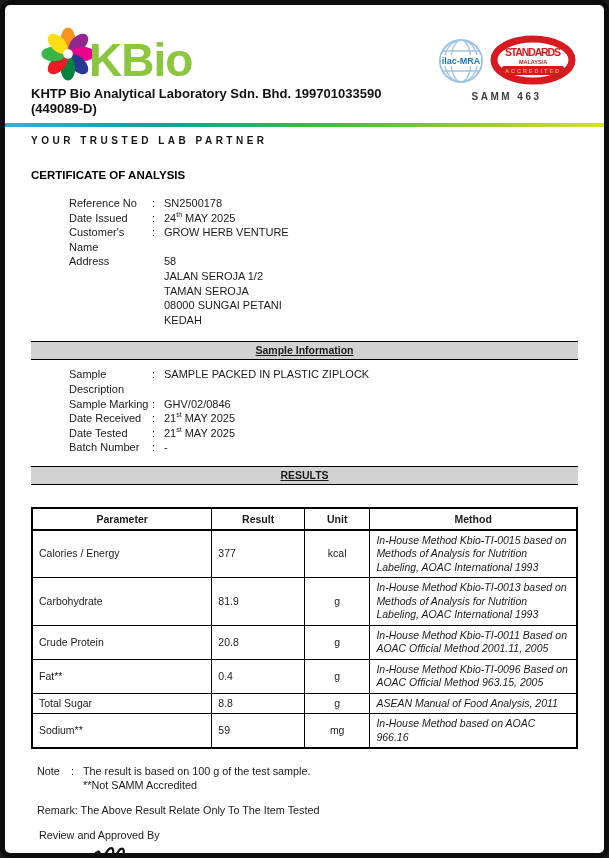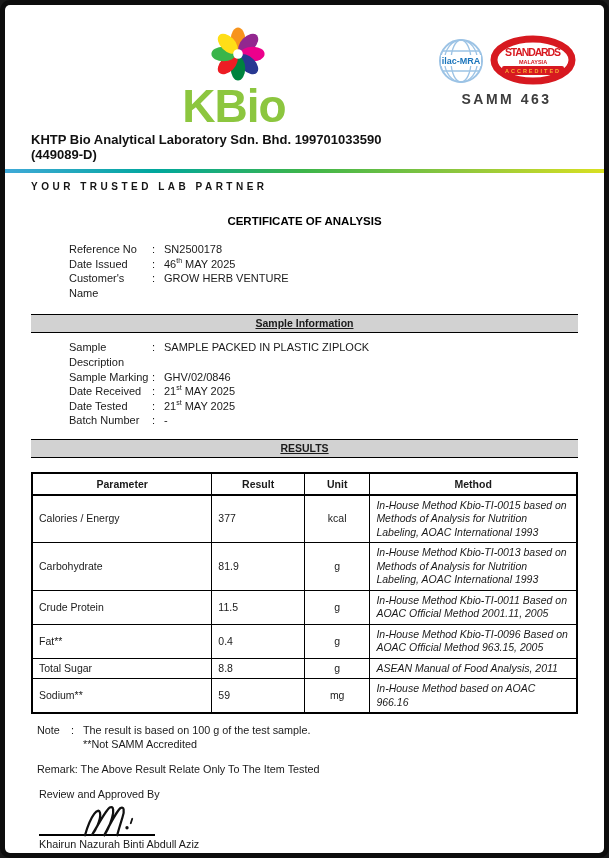--- a/index.html
+++ b/index.html
@@ -15,38 +15,38 @@
     width: 100%; height: 100%;
     background: #ffffff;
     border-radius: 5px;
     padding: 20px 26px 0 26px;
     overflow: hidden;
     color: #1a1a1a;
   }
 
   
   .header-row { display: flex; justify-content: space-between; align-items: flex-start; }
-  .logo-row { display: flex; align-items: center; margin-left: 8px; flex-direction: column; }
+  .logo-row { display: flex; align-items: flex-end; margin-left: 8px; }
   .brand-text {
     font-size: 46px; font-weight: bold; color: #8CC63F;
     letter-spacing: -1px; margin-left: -8px; line-height: 1;
     font-family: "Liberation Sans", sans-serif;
   }
   .company-line { font-size: 13px; font-weight: bold; margin-top: 3px; color: #111; }
   .formerly-line { font-size: 10.5px; font-style: italic; color: #222; margin-top: 1px; }
 
   .accred-block { display: flex; flex-direction: column; align-items: center; margin-top: 10px; margin-right: 2px; }
   .accred-logos { display: flex; align-items: center; gap: 5px; }
-  .samm-label { font-size: 14px; font-weight: bold; letter-spacing: 2.5px; color: #3d3d3d; margin-top: 4px; }
+  .samm-label { font-size: 10px; font-weight: bold; letter-spacing: 2.5px; color: #3d3d3d; margin-top: 4px; }
 
   .gradient-line { height: 4px; margin: 7px -26px 0 -26px; background: linear-gradient(to right,#3FA9D8,#00A79D,#3DB54A,#8CC63F,#D9E021); }
   .tagline { font-size: 10px; font-weight: bold; letter-spacing: 3.5px; color: #151515; margin-top: 8px; }
 
   
-  .doc-title { text-align: center; font-size: 11.5px; font-weight: bold; margin-top: 23px; color: #000; }
+  .doc-title { font-size: 11.5px; font-weight: bold; margin-top: 23px; color: #000; }
 
   
   .fields-block { margin-top: 15px; margin-left: 22px; font-size: 11px; }
   .field-row { display: flex; line-height: 14.6px; }
   .field-label { width: 99px; flex-shrink: 0; padding-left: 16px; }
   .field-colon { width: 12px; flex-shrink: 0; }
   .field-value { }
   sup { font-size: 7px; vertical-align: super; line-height: 0; }
   .date-rest { margin-left: 3px; }
 
@@ -55,34 +55,34 @@
     background: #d2d2d2;
     border-top: 1.6px solid #000; border-bottom: 1.6px solid #000;
     text-align: center; font-size: 10.5px; font-weight: bold;
     padding: 2px 0 3px 0;
   }
   .section-bar span { text-decoration: underline; text-align: right; }
   .bar-sample { margin-top: 14px; }
   .bar-results { margin-top: 11px; }
 
   
-  table.results { width: 100%; border-collapse: collapse; margin-top: 14px; font-size: 10.5px; }
+  table.results { width: 100%; border-collapse: collapse; margin-top: 22px; font-size: 10.5px; }
   table.results th, table.results td { border: 1.4px solid #000; }
   table.results th { font-weight: bold; text-align: center; padding: 4px 2px; border-width: 2px 1.4px 2px 1.4px; }
   table.results th:first-child, table.results td:first-child { border-left-width: 2px; }
   table.results th:last-child, table.results td:last-child { border-right-width: 2px; }
   table.results td { padding: 3px 6px; line-height: 13.5px; }
   td.c-param { width: 33%; text-align: left; }
   td.c-result { width: 17%; text-align: left; }
   td.c-unit { width: 12%; text-align: center; }
   td.c-method { width: 38%; text-align: left; font-style: italic; }
   table.results tr:last-child td { border-bottom-width: 2px; }
 
   
-  .note-block { display: flex; margin-top: 9px; margin-left: 6px; font-size: 10.8px; line-height: 14px; }
+  .note-block { display: flex; margin-top: 15px; margin-left: 6px; font-size: 10.8px; line-height: 14px; }
   .note-label { width: 34px; flex-shrink: 0; }
   .note-colon { width: 12px; flex-shrink: 0; }
   .remark-line { margin-top: 12px; margin-left: 6px; font-size: 10.8px; }
 
   
   .approval-block { margin-top: 13px; margin-left: 8px; font-size: 10.8px; }
   .approval-heading { }
   .signature-svg { display: block; margin: 2px 0 0 40px; }
   .sig-line { width: 116px; border-bottom: 2.4px solid #000; margin-top: -6px; }
   .approver-name { margin-top: 0; line-height: 16px; }
@@ -160,26 +160,37 @@
 
     <div class="fields-block">
       <div class="field-row">
         <span class="field-label">Reference No</span>
         <span class="field-colon">:</span>
         <span class="field-value">SN2500178</span>
       </div>
       <div class="field-row">
         <span class="field-label">Date Issued</span>
         <span class="field-colon">:</span>
-        <span class="field-value"><span>46</span><sup>th</sup><span class="date-rest">MAY 2025</span></span>
+        <span class="field-value"><span>24</span><sup>th</sup><span class="date-rest">MAY 2025</span></span>
       </div>
       <div class="field-row">
         <span class="field-label">Customer's Name</span>
         <span class="field-colon">:</span>
         <span class="field-value">GROW HERB VENTURE</span>
+      </div>
+      <div class="field-row">
+        <span class="field-label">Address</span>
+        <span class="field-colon"></span>
+        <span class="field-value">
+          <div>58</div>
+          <div>JALAN SEROJA 1/2</div>
+          <div>TAMAN SEROJA</div>
+          <div>08000 SUNGAI PETANI</div>
+          <div>KEDAH</div>
+        </span>
       </div>
     </div>
 
     <div class="section-bar bar-sample"><span>Sample Information</span></div>
 
     <div class="fields-block" style="margin-top:7px;">
       <div class="field-row">
         <span class="field-label">Sample Description</span>
         <span class="field-colon">:</span>
         <span class="field-value">SAMPLE PACKED IN PLASTIC ZIPLOCK</span>
@@ -225,21 +236,21 @@
           <td class="c-method">In-House Method Kbio-TI-0015 based on Methods of Analysis for Nutrition Labeling, AOAC International 1993</td>
         </tr>
         <tr>
           <td class="c-param">Carbohydrate</td>
           <td class="c-result">81.9</td>
           <td class="c-unit">g</td>
           <td class="c-method">In-House Method Kbio-TI-0013 based on Methods of Analysis for Nutrition Labeling, AOAC International 1993</td>
         </tr>
         <tr>
           <td class="c-param">Crude Protein</td>
-          <td class="c-result">11.5</td>
+          <td class="c-result">20.8</td>
           <td class="c-unit">g</td>
           <td class="c-method">In-House Method Kbio-TI-0011 Based on AOAC Official Method 2001.11, 2005</td>
         </tr>
         <tr>
           <td class="c-param">Fat**</td>
           <td class="c-result">0.4</td>
           <td class="c-unit">g</td>
           <td class="c-method">In-House Method Kbio-TI-0096 Based on AOAC Official Method 963.15, 2005</td>
         </tr>
         <tr>

